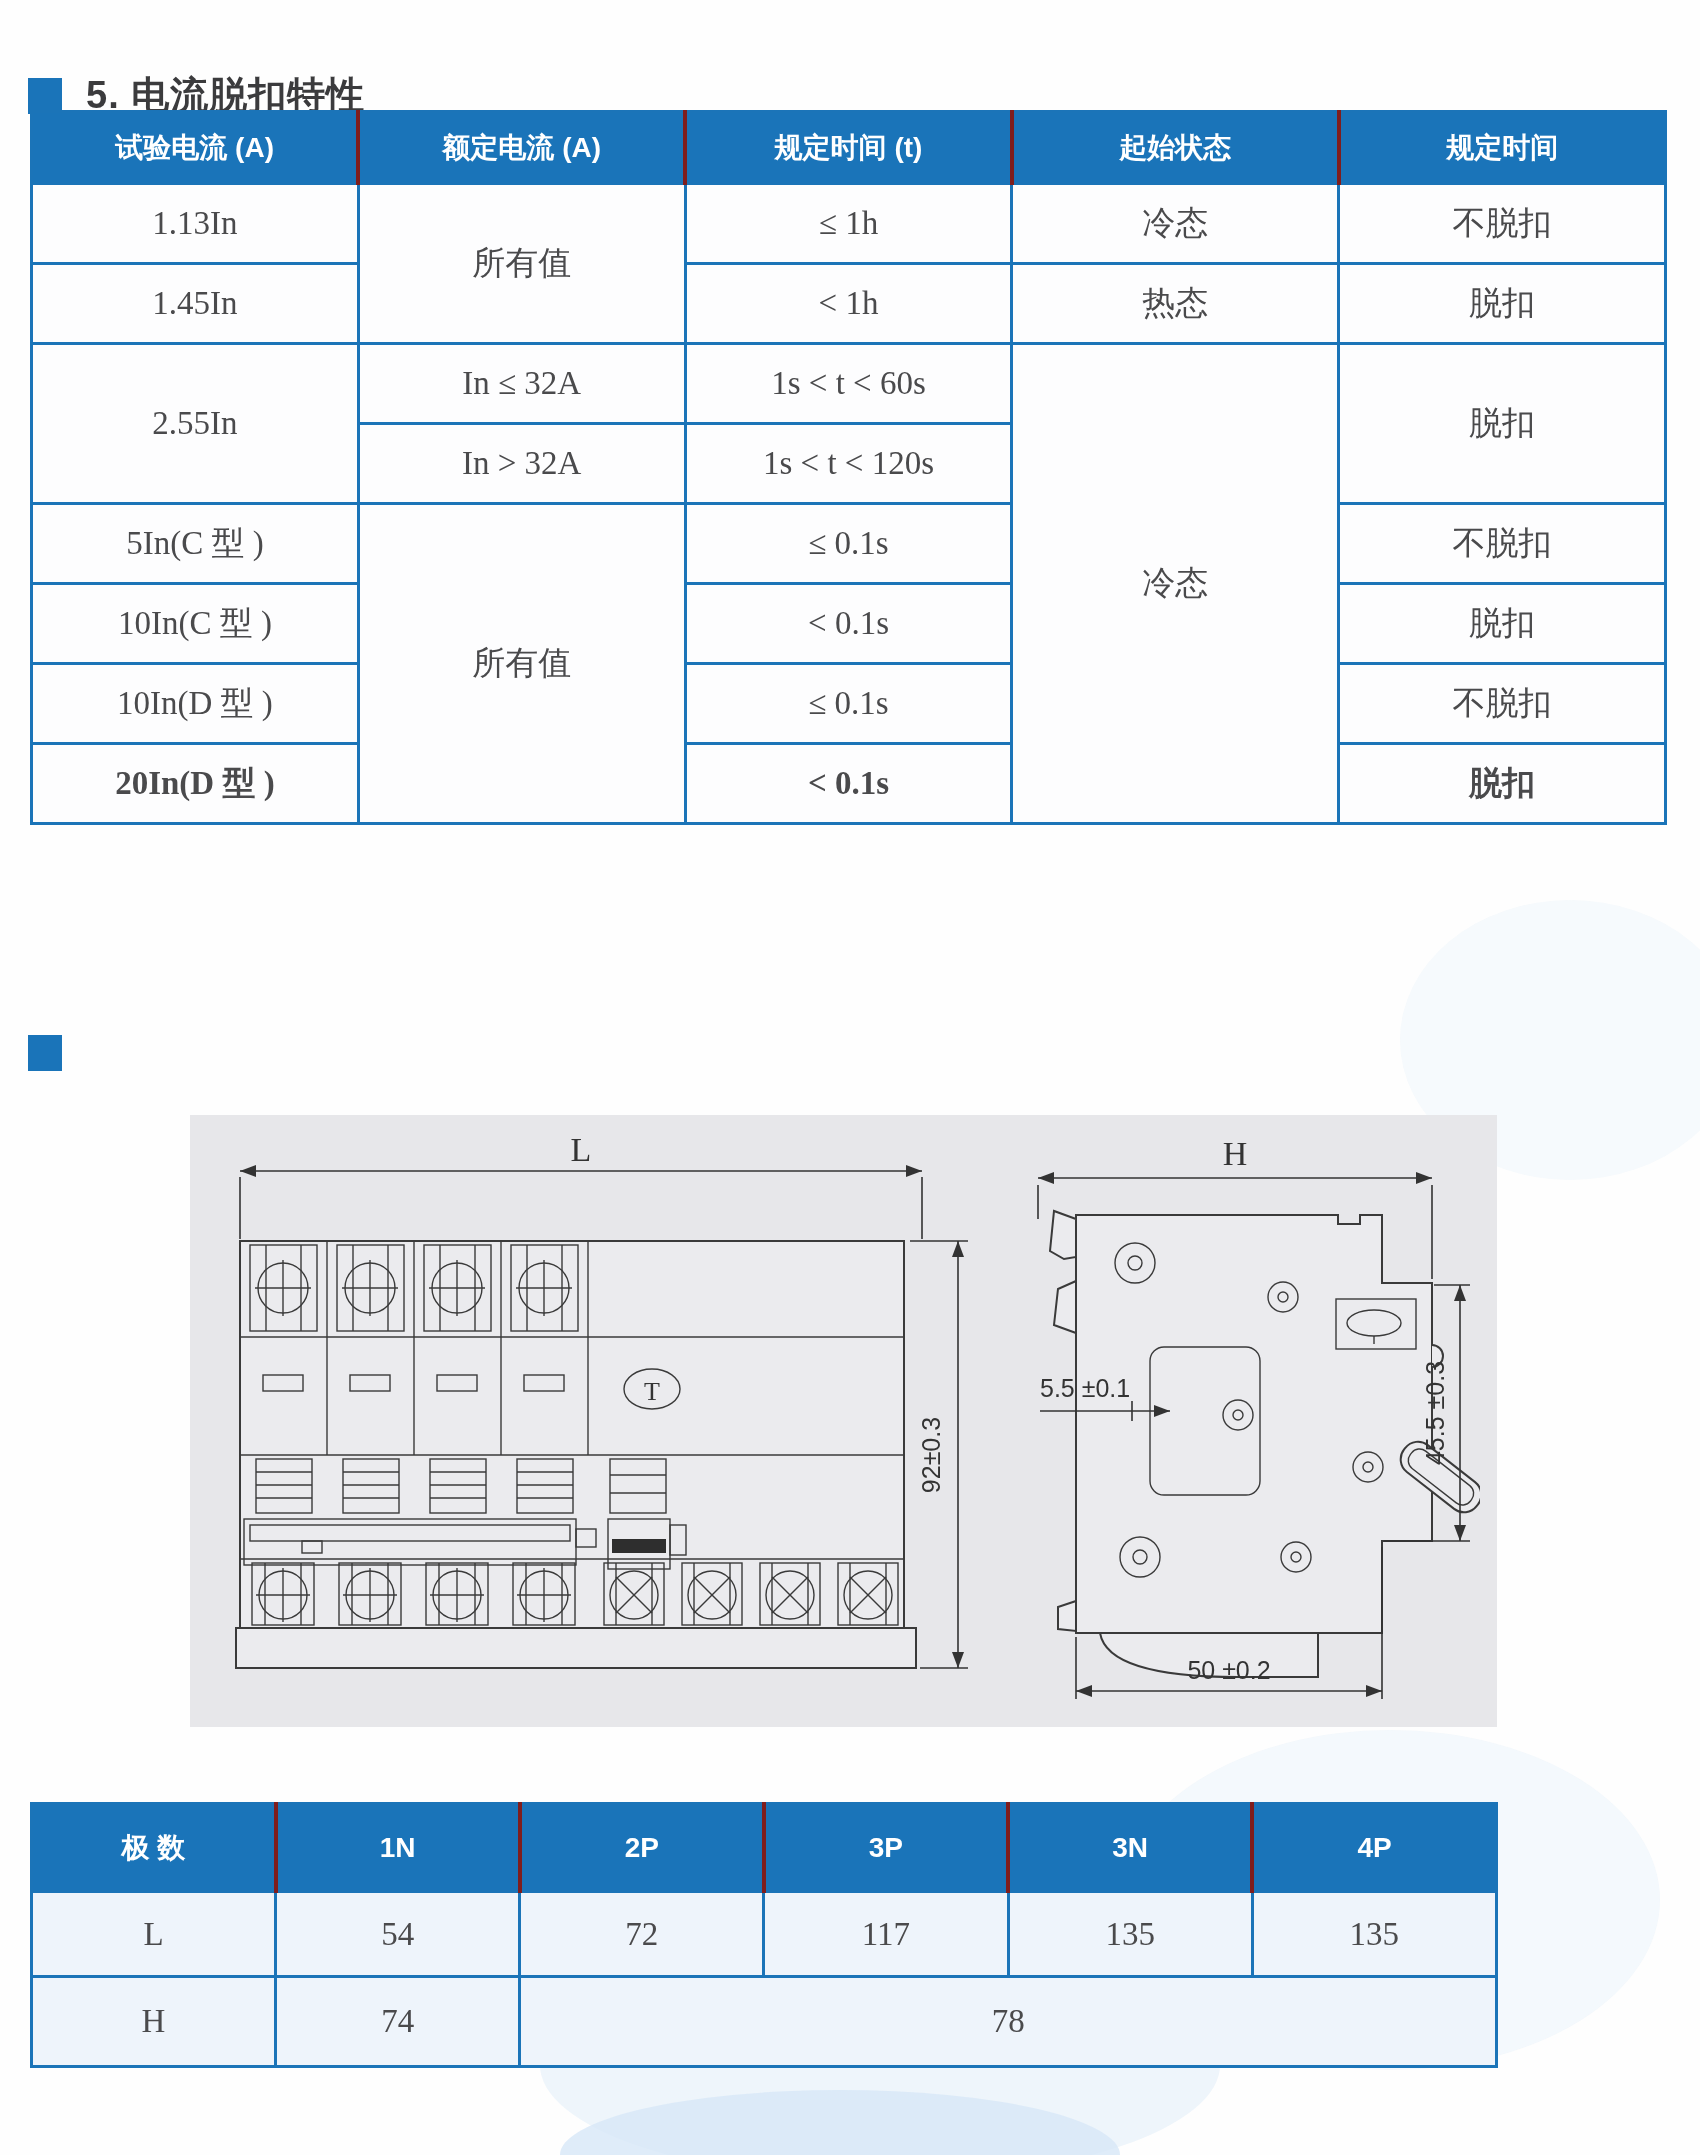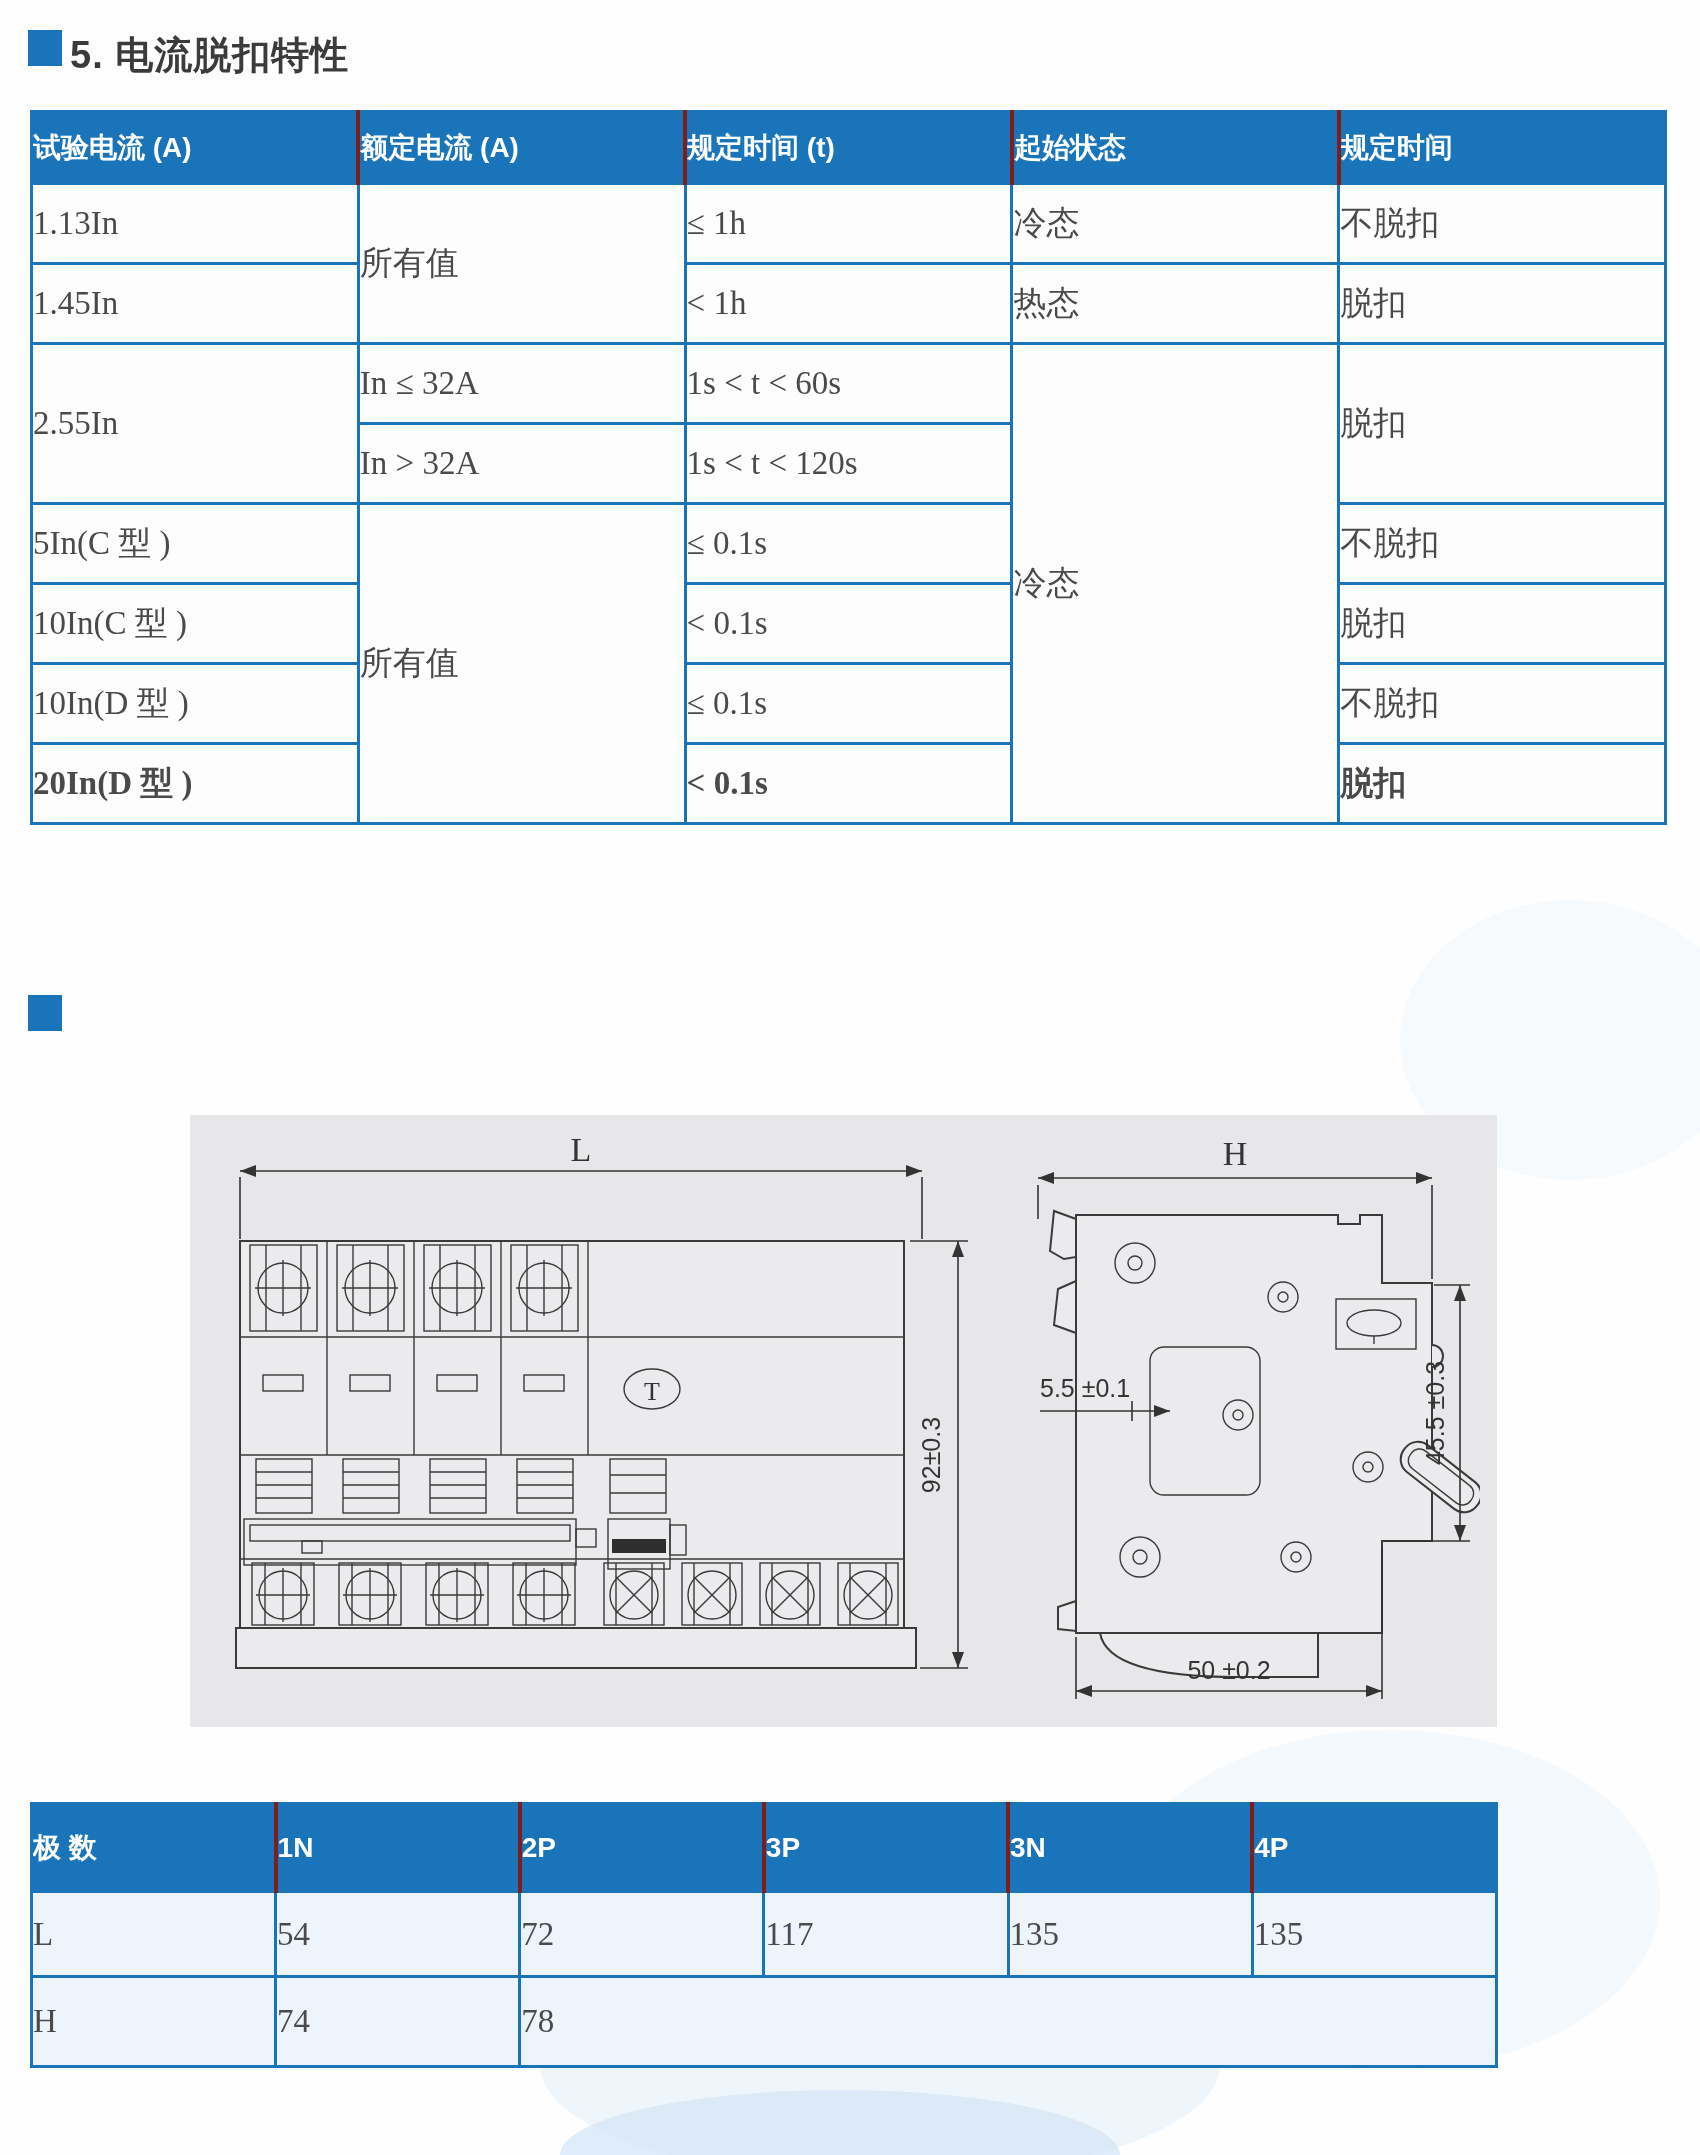--- a/index.html
+++ b/index.html
@@ -2,26 +2,26 @@
 <html><head>
 <meta charset="utf-8">
 <style>
   html,body{margin:0;padding:0;background:#ffffff;}
   #page{position:relative;width:1700px;height:2155px;background:#fefefe;overflow:hidden;
         font-family:"Liberation Sans",sans-serif;}
   .abs{position:absolute;}
   .blob{position:absolute;border-radius:50%;z-index:0;}
   .z{z-index:2;}
   
-  .sec-title{display:flex;align-items:flex-start;gap:8px;}
+  .sec-title{display:flex;align-items:center;gap:24px;margin-top:40px;}
   .sec-sq{width:34px;height:36px;background:#1a74b9;flex:0 0 auto;}
   .sec-txt{font-weight:bold;font-size:38px;color:#3b3b3d;letter-spacing:1px;}
   
   table.doc{border-collapse:collapse;table-layout:fixed;background:transparent;}
-  table.doc td, table.doc th{border:3px solid #1b74b8;text-align:left;vertical-align:middle;
+  table.doc td, table.doc th{border:3px solid #1b74b8;text-align:center;vertical-align:middle;
         padding:0;overflow:hidden;}
   table.doc th{background:#1a74b9;color:#ffffff;font-weight:bold;font-size:28px;
         font-family:"Liberation Sans",sans-serif;}
   table.doc th + th{border-left:4px solid #7f1d1d;}
   table.doc td{font-family:"Liberation Serif",serif;font-size:33px;color:#4a4a4c;}
   #trip-table td{background:#fdfdfe;}
   #dim-table td{background:#eef4fb;}
   #dim-table td.note-cell{background:#f8fbfe;font-size:27px;}
   
   #panel{background:#e7e7ea;}

